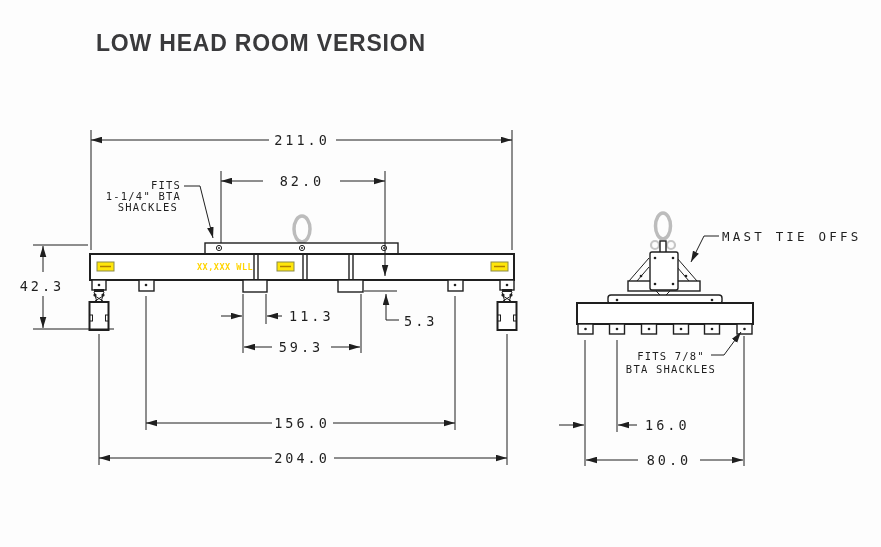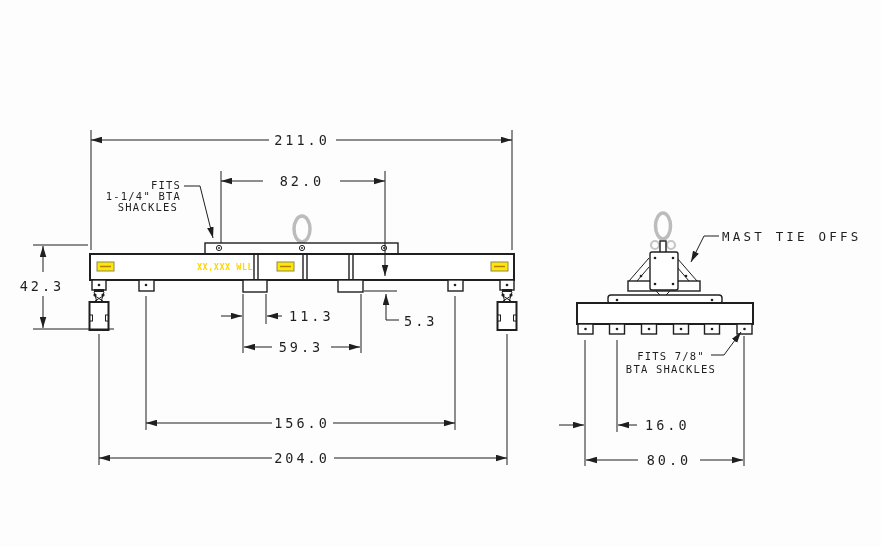--- a/index.html
+++ b/index.html
@@ -19,20 +19,21 @@
   .thin{stroke:#1f1f1f;stroke-width:1;fill:none;}
   .ghost{stroke:#bcbcbc;stroke-width:3.5;fill:none;}
   .ghost2{stroke:#c6c6c6;stroke-width:2.2;fill:none;}
   .dot{fill:#1f1f1f;stroke:none;}
   .sticker{fill:#ffe60a;stroke:#8a8a4a;stroke-width:1;}
 </style>
 </head>
 <body>
 
 <div class="canvas">
+  <h1 class="title">LOW HEAD ROOM VERSION</h1>
 
   <svg width="881" height="547" viewBox="0 0 881 547">
     <defs>
       <marker id="arw" viewBox="0 0 10 6" markerWidth="11" markerHeight="7" refX="10" refY="3" orient="auto-start-reverse">
         <path d="M0,0 L10,3 L0,6 Z" fill="#1f1f1f"></path>
       </marker>
       <g id="shk">
         <rect x="-5" y="1" width="10" height="3" fill="#1f1f1f"></rect>
         <circle cx="-4" cy="7" r="1.6" class="dot"></circle>
         <circle cx="4" cy="7" r="1.6" class="dot"></circle>

